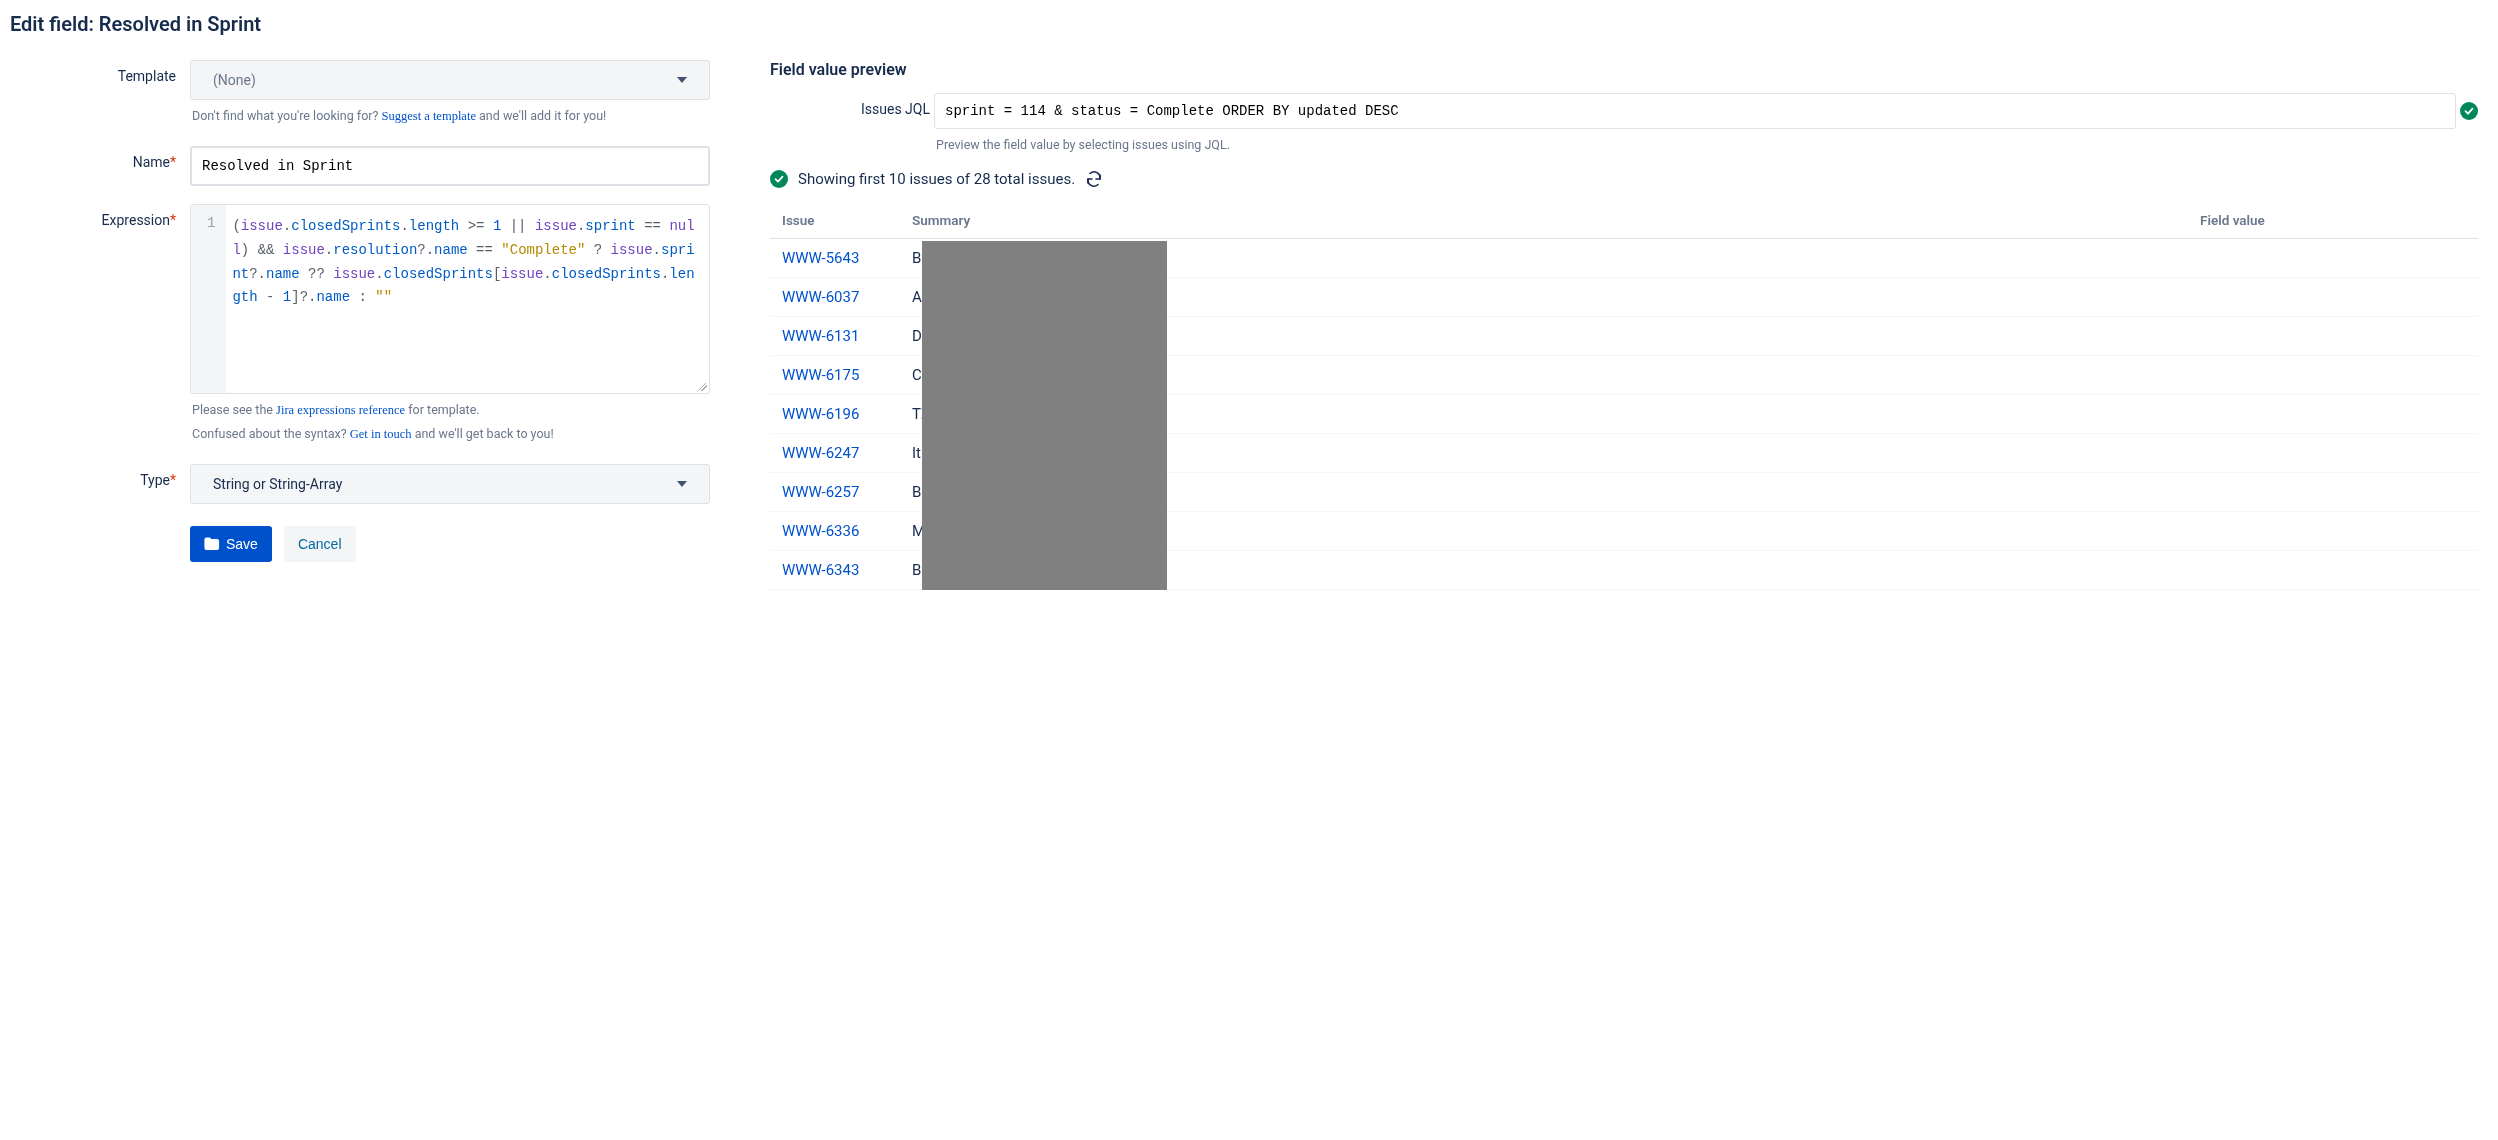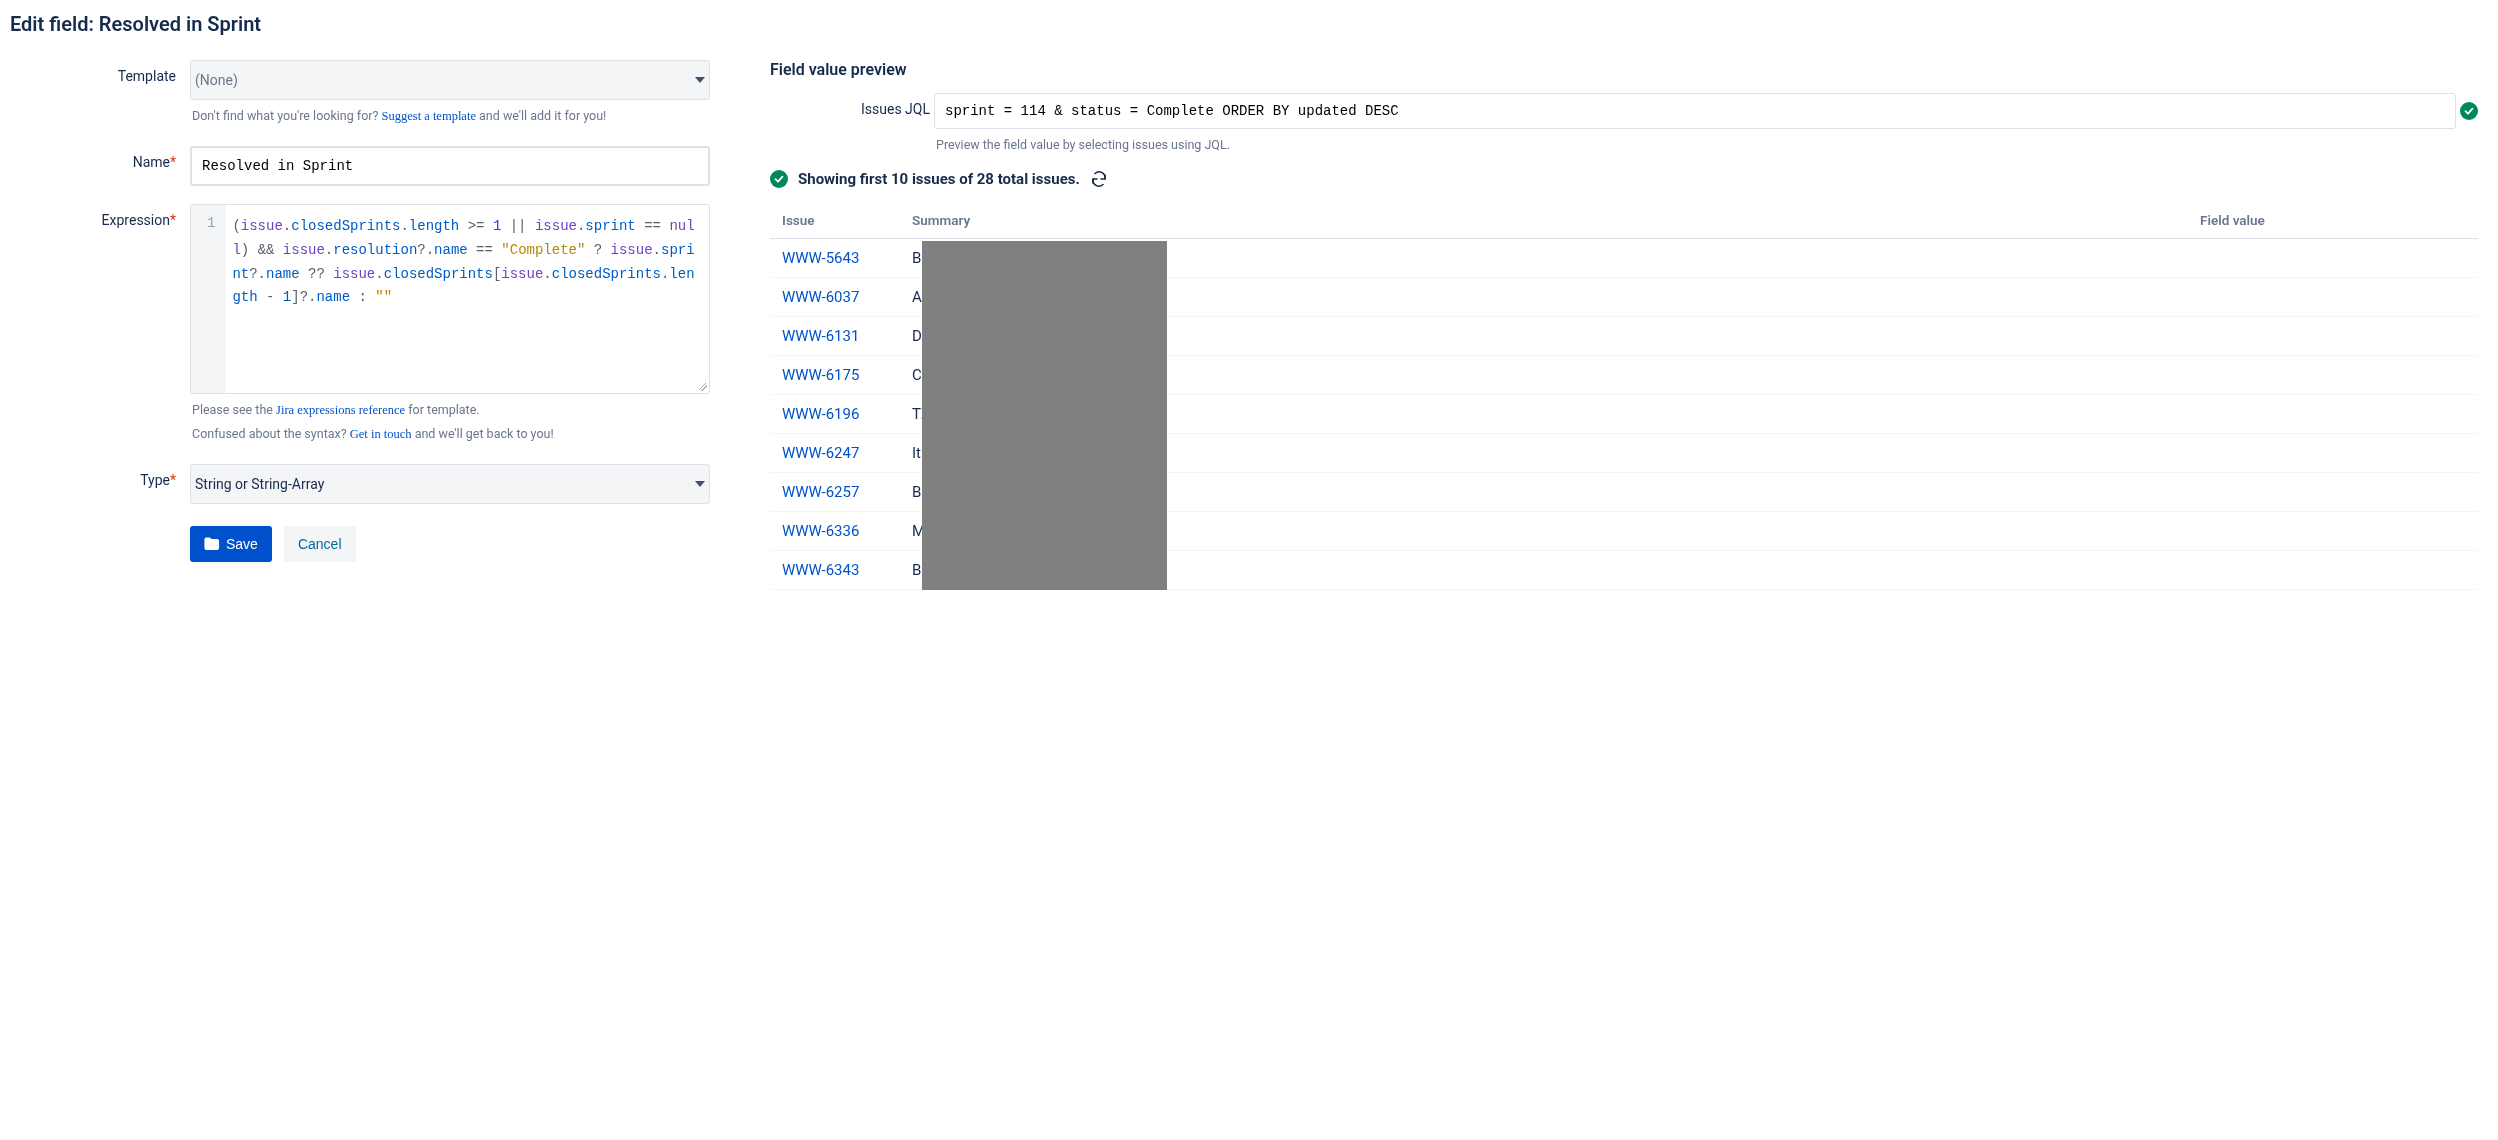--- a/index.html
+++ b/index.html
@@ -45,21 +45,21 @@
   .form-field { flex: 1 1 auto; }
 
   .select-like {
     display: flex;
     justify-content: space-between;
     align-items: center;
     background: #f4f5f7;
     border: 1px solid #dfe1e6;
     border-radius: 3px;
     height: 40px;
-    padding: 0 4px;
+    padding: 0 22px;
     color: #6b778c;
     cursor: pointer;
   }
   .select-like.dark-text { color: #172b4d; }
   .chev {
     display: inline-block;
     width: 0; height: 0;
     border-left: 5px solid transparent;
     border-right: 5px solid transparent;
     border-top: 6px solid #42526e;
@@ -185,21 +185,20 @@
     margin-top: 9px;
   }
   .check-badge svg { display: block; }
 
   .showing-row {
     display: flex;
     align-items: center;
     gap: 10px;
     margin: 18px 0 14px 0;
     font-size: 15px;
-    font-weight: bold;
   }
   .refresh-icon svg { display: block; }
   .refresh-icon { cursor: pointer; color: #172b4d; }
 
   
   .preview-table {
     width: 100%;
     border-collapse: collapse;
     position: relative;
   }

